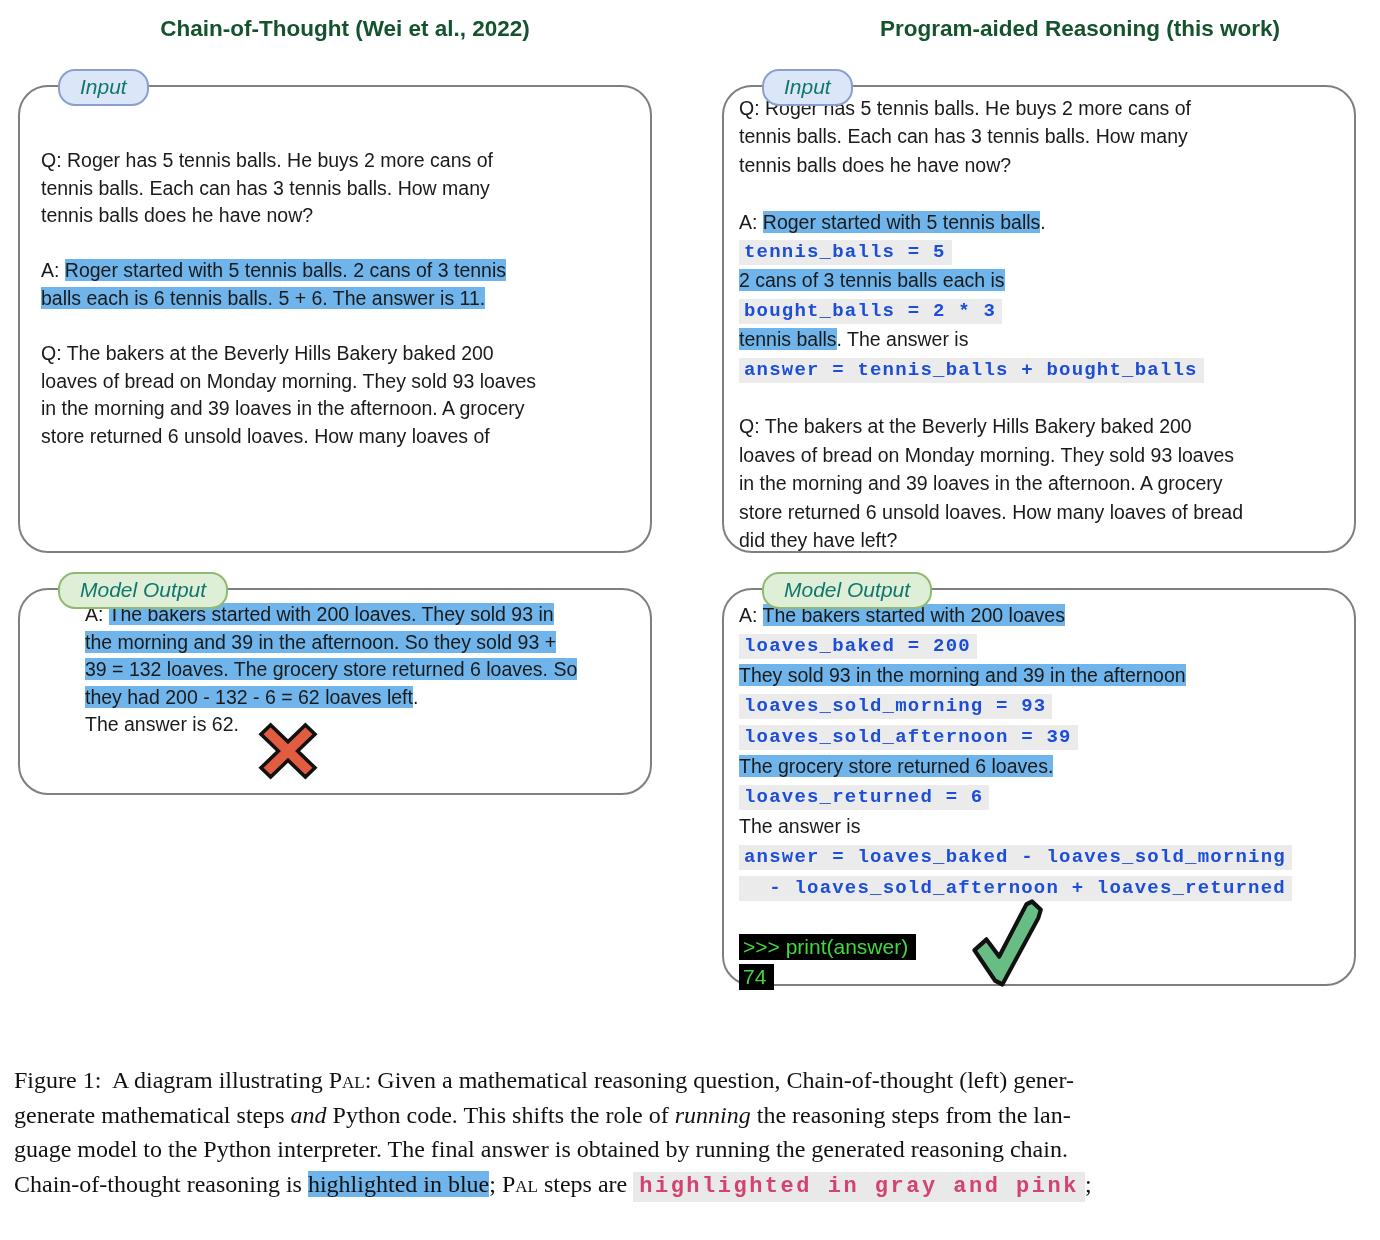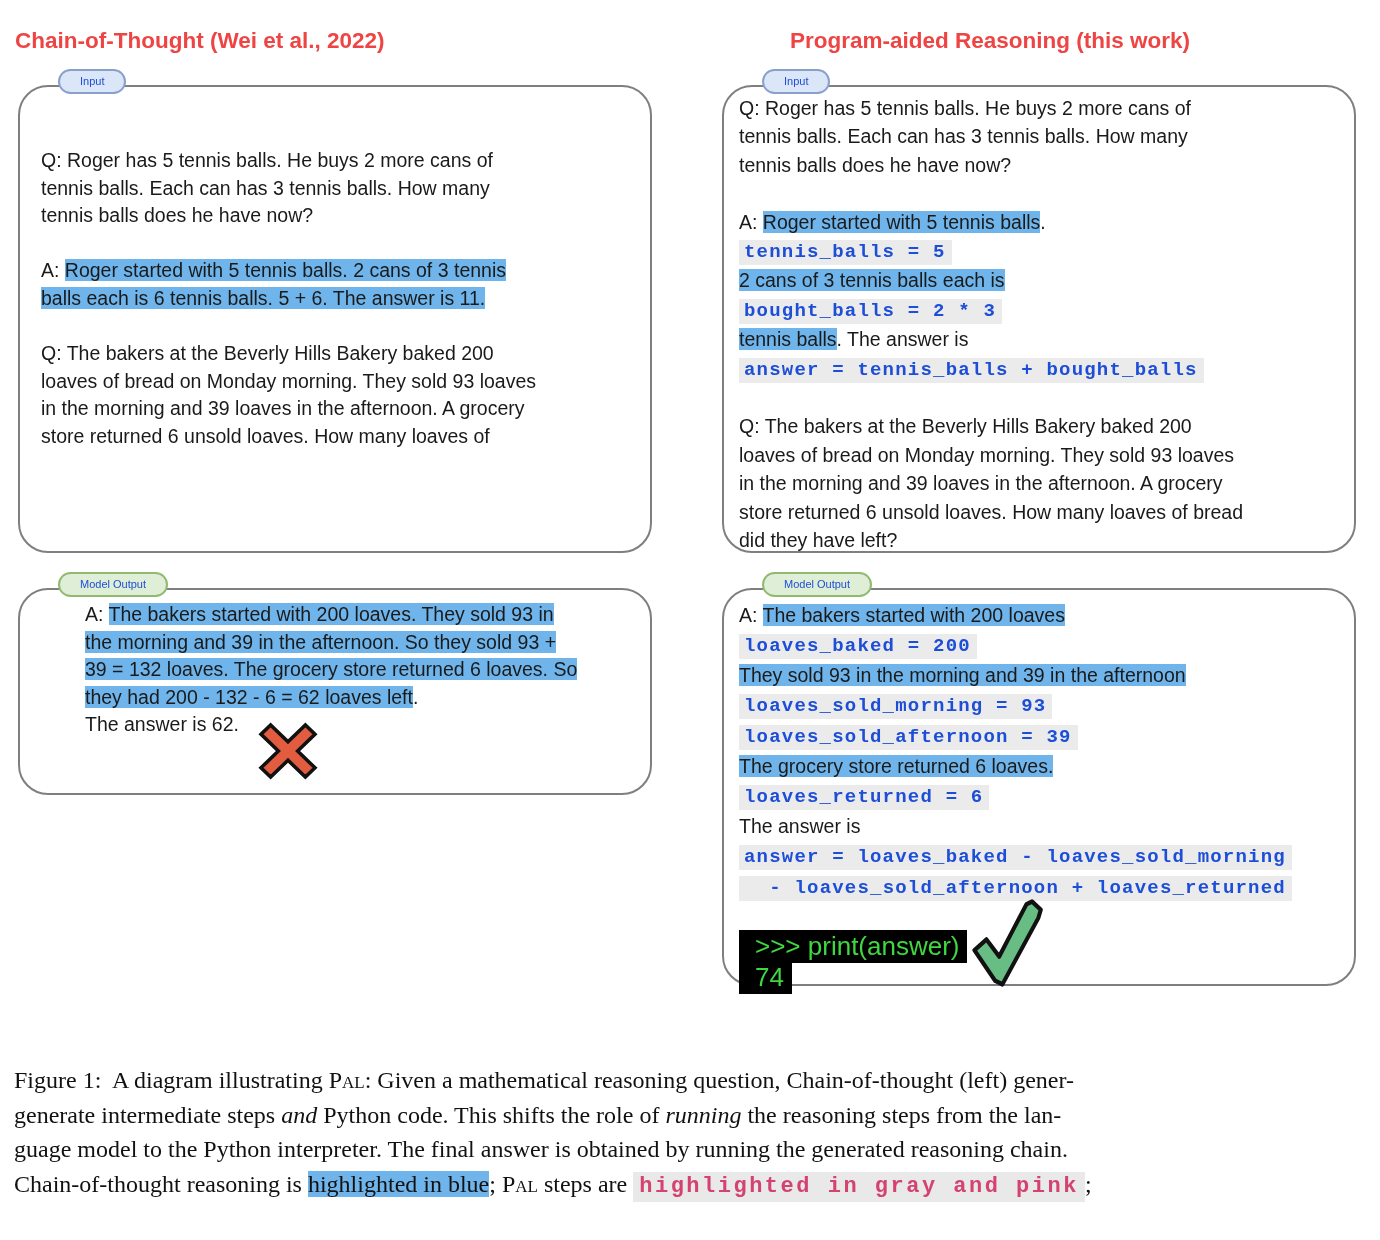--- a/index.html
+++ b/index.html
@@ -1,45 +1,45 @@
 <!DOCTYPE html>
 <html><head>
 <meta charset="utf-8">
 <style>
   html,body{margin:0;padding:0;background:#ffffff;}
   #figure{position:relative;width:1380px;height:1240px;background:#ffffff;overflow:hidden;
           font-family:"Liberation Sans",sans-serif;color:#1a1a1a;}
-  .col-title{position:absolute;top:28px;font-size:22.5px;font-weight:bold;text-align:left;
-             color:#ef4444;}
+  .col-title{position:absolute;top:16px;font-size:22.5px;font-weight:bold;text-align:center;
+             color:#14532d;}
   #title-left{left:15px;width:660px;}
   #title-right{left:790px;width:580px;}
 
   .panel{position:absolute;border:2px solid #7f7f7f;border-radius:30px;background:#ffffff;}
   #panel-left-input{left:18px;top:85px;width:630px;height:464px;}
   #panel-left-output{left:18px;top:588px;width:630px;height:203px;}
   #panel-right-input{left:722px;top:85px;width:630px;height:464px;}
   #panel-right-output{left:722px;top:588px;width:630px;height:394px;}
 
   .pill{position:absolute;top:-18px;left:38px;padding:4px 20px 5px 20px;border-radius:17px;
-        font-size:11px;background:#dbe7f8;border:2px solid #8aa0cc;color:#1d4ed8;z-index:3;}
+        font-size:21px;background:#dbe7f8;border:2px solid #8aa0cc;color:#0f766e;z-index:3;font-style:italic;}
   .pill.green{background:#dfeed6;border-color:#8fba70;}
 
   .content{position:relative;font-size:19.5px;line-height:27.6px;}
   #panel-left-input .content{padding:60px 16px 0 21px;}
   #panel-left-output .content{padding:11px 4px 0 21px;margin-left:44px;}
   #panel-right-input .content{padding:7px 10px 0 15px;line-height:28.4px;}
   #panel-right-output .content{padding:11px 10px 0 15px;line-height:29px;}
 
   .line{min-height:1em;white-space:pre-wrap;}
   .seg{white-space:pre-wrap;}
   .seg-hl{background:#6fb5eb;}
   .seg-code{font-family:"Liberation Mono","DejaVu Sans Mono",monospace;font-weight:700;
             color:#1d4ed8;background:#ebebeb;font-size:19px;letter-spacing:1.2px;
             padding:1px 6px 2px 5px;}
-  .seg-term{color:#3fd83f;background:#000000;padding:1px 8px 2px 16px;font-size:26px;}
+  .seg-term{color:#3fd83f;background:#000000;padding:1px 8px 2px 4px;font-size:21px;}
   .seg-i{font-style:italic;}
   .seg-sc{font-variant:small-caps;}
   .seg-ccode{font-family:"Liberation Mono","DejaVu Sans Mono",monospace;font-weight:700;
              color:#d44370;background:#e9e9e9;font-size:22px;letter-spacing:2.5px;
              padding:2px 6px 3px 6px;}
   .seg-cterm{color:#3fd83f;background:#000000;padding:2px 8px 3px 8px;}
 
   .mark{position:absolute;z-index:2;}
   #cross-mark{left:238px;top:132px;width:60px;height:58px;}
   #check-mark{left:244px;top:308px;width:80px;height:90px;}
@@ -125,18 +125,18 @@
         <div class="line"><span class="seg seg-term">&gt;&gt;&gt; print(answer)</span></div>
         <div class="line"><span class="seg seg-term">74</span></div>
       </div>
     <svg class="mark" id="check-mark" viewBox="0 0 100 100" preserveAspectRatio="none">
       <polygon points="8,58 23,46 39,65 73,7 80,4 91,13 88,22 43,96 34,92" fill="#68bd84" stroke="#111111" stroke-width="5" stroke-linejoin="round"></polygon>
     </svg>
   </div>
 
   <div id="caption">
       <div class="line"><span class="seg">Figure 1:  A diagram illustrating </span><span class="seg seg-sc">Pal</span><span class="seg">: Given a mathematical reasoning question, Chain-of-thought (left) gener-</span></div>
-      <div class="line"><span class="seg">generate intermediate steps </span><span class="seg seg-i">and</span><span class="seg"> Python code. This shifts the role of </span><span class="seg seg-i">running</span><span class="seg"> the reasoning steps from the lan-</span></div>
+      <div class="line"><span class="seg">generate mathematical steps </span><span class="seg seg-i">and</span><span class="seg"> Python code. This shifts the role of </span><span class="seg seg-i">running</span><span class="seg"> the reasoning steps from the lan-</span></div>
       <div class="line"><span class="seg">guage model to the Python interpreter. The final answer is obtained by running the generated reasoning chain.</span></div>
       <div class="line"><span class="seg">Chain-of-thought reasoning is </span><span class="seg seg-hl">highlighted in blue</span><span class="seg">; </span><span class="seg seg-sc">Pal</span><span class="seg"> steps are </span><span class="seg seg-ccode">highlighted in gray and pink</span><span class="seg">;</span></div>
     </div>
 
 </div>
 
 </body></html>

